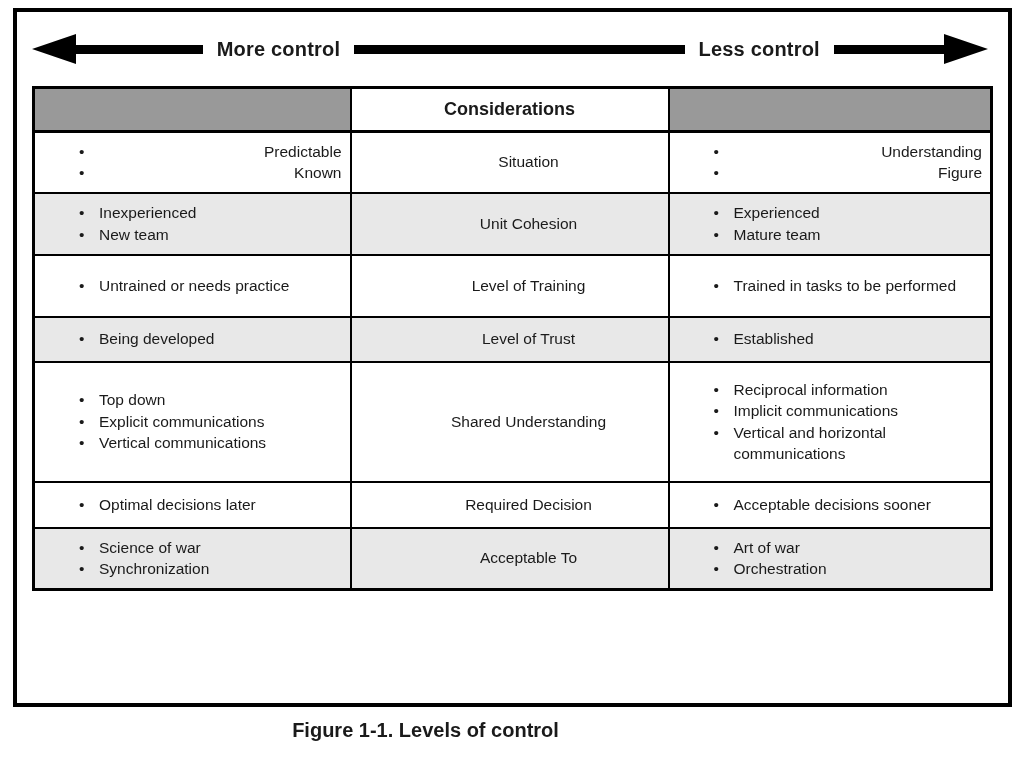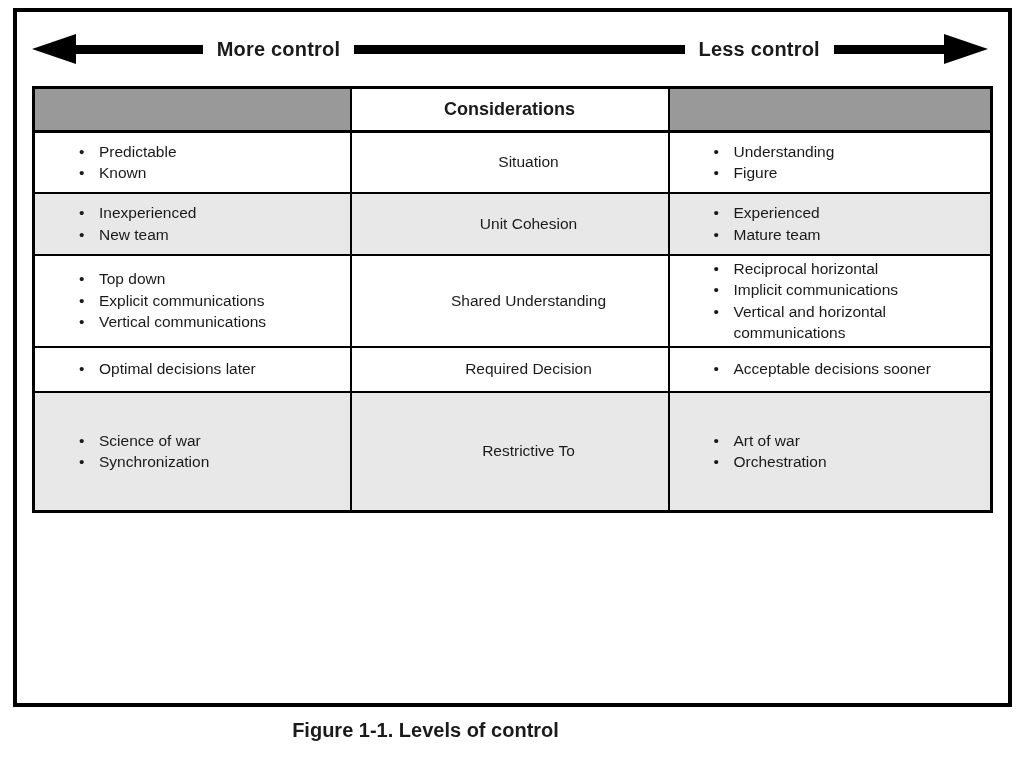--- a/index.html
+++ b/index.html
@@ -76,21 +76,21 @@
     font-size: 18px;
     font-weight: bold;
   }
   .loc-table tbody td { font-size: 15.5px; }
   .loc-table td.mid { text-align: center; padding-left: 42px; }
   .loc-table tr.shaded td { background: var(--row-shade); }
   .loc-table tbody tr { border-bottom: 2px solid var(--border-black); }
   .loc-table tbody tr:last-child td { border-bottom: 3px solid var(--border-black); }
 
   
-  tbody tr:nth-child(1) td { height: 61px; }
+  tbody tr:nth-child(1) td { height: 61px; text-align: right; }
   tbody tr:nth-child(2) td { height: 62px; }
   tbody tr:nth-child(3) td { height: 62px; }
   tbody tr:nth-child(4) td { height: 45px; }
   tbody tr:nth-child(5) td { height: 120px; }
   tbody tr:nth-child(6) td { height: 46px; }
   tbody tr:nth-child(7) td { height: 62px; margin-top: 43px; }
   tbody tr:nth-child(8) td { height: 70px; }
 
   
   .loc-table ul {
@@ -177,29 +177,55 @@
             <td class="side">
               <ul>
                 <li>Experienced</li>
                 <li>Mature team</li>
               </ul>
             </td>
           </tr>
           <tr>
             <td class="side">
               <ul>
+                <li>Untrained or needs practice</li>
+              </ul>
+            </td>
+            <td class="mid">Level of Training</td>
+            <td class="side">
+              <ul>
+                <li>Trained in tasks to be performed</li>
+              </ul>
+            </td>
+          </tr>
+          <tr class="shaded">
+            <td class="side">
+              <ul>
+                <li>Being developed</li>
+              </ul>
+            </td>
+            <td class="mid">Level of Trust</td>
+            <td class="side">
+              <ul>
+                <li>Established</li>
+              </ul>
+            </td>
+          </tr>
+          <tr>
+            <td class="side">
+              <ul>
                 <li>Top down</li>
                 <li>Explicit communications</li>
                 <li>Vertical communications</li>
               </ul>
             </td>
             <td class="mid">Shared Understanding</td>
             <td class="side">
               <ul>
-                <li>Reciprocal horizontal</li>
+                <li>Reciprocal information</li>
                 <li>Implicit communications</li>
                 <li>Vertical and horizontal communications</li>
               </ul>
             </td>
           </tr>
           <tr>
             <td class="side">
               <ul>
                 <li>Optimal decisions later</li>
               </ul>
@@ -211,21 +237,21 @@
               </ul>
             </td>
           </tr>
           <tr class="shaded">
             <td class="side">
               <ul>
                 <li>Science of war</li>
                 <li>Synchronization</li>
               </ul>
             </td>
-            <td class="mid">Restrictive To</td>
+            <td class="mid">Acceptable To</td>
             <td class="side">
               <ul>
                 <li>Art of war</li>
                 <li>Orchestration</li>
               </ul>
             </td>
           </tr>
         </tbody>
     </table>
 

